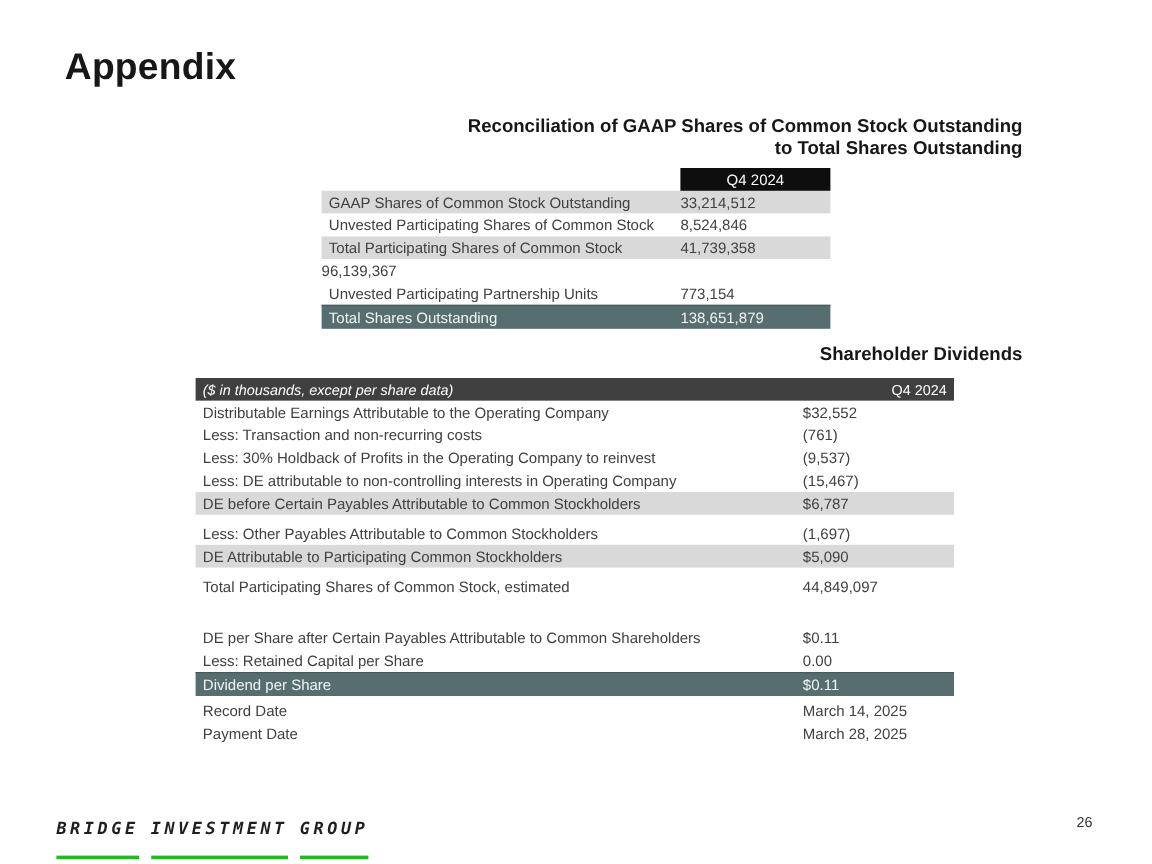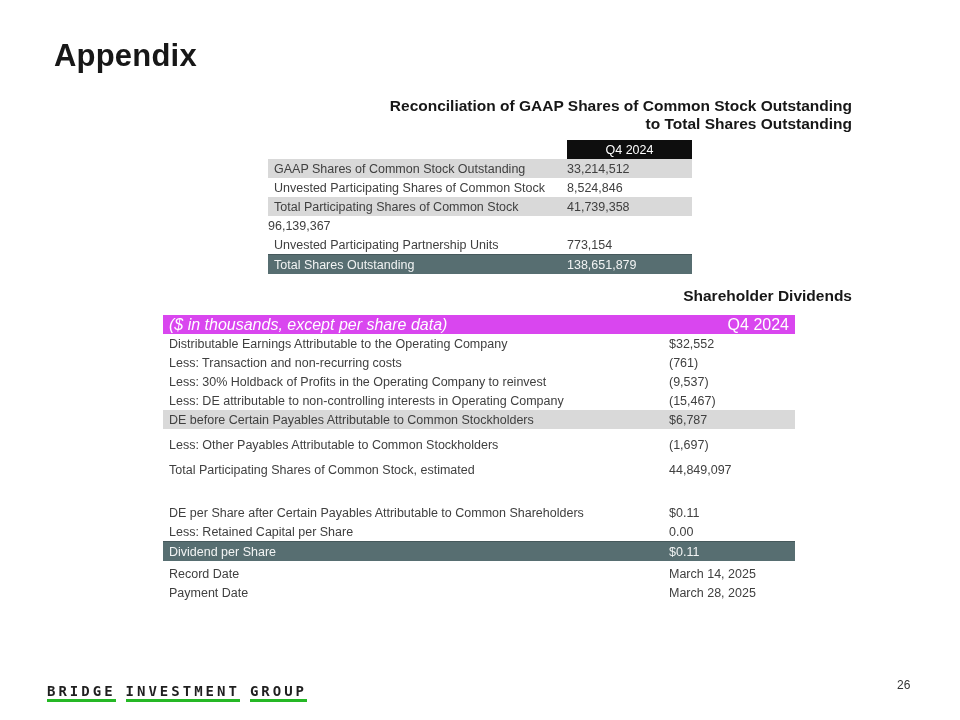--- a/index.html
+++ b/index.html
@@ -38,32 +38,32 @@
   #table1 .hdr-spacer { flex:1; }
   #table1 .hdr-cell {
     width:125px; background:#0e0e0e; color:#ffffff;
     font-size:12.5px; display:flex; align-items:center; justify-content:center;
   }
 
   
   #table2 { left:163px; top:315px; width:632px; }
   #table2 .value { min-width:120px; }
   #table2 .hdr-row {
-    display:flex; align-items:center; height:19px; background:#d946ef;
-    color:#ffffff; font-size:16px;
+    display:flex; align-items:center; height:19px; background:#404040;
+    color:#ffffff; font-size:12px;
   }
   #table2 .hdr-left { flex:1; padding-left:6px; font-style:italic; }
   #table2 .hdr-right { padding-right:6px; }
 
   
   .logo { position:absolute; left:47px; top:682px; white-space:nowrap; }
   .logo-word {
     display:inline-block; font-family:"DejaVu Sans Mono","Liberation Mono",monospace;
     font-weight:700; font-size:14px; letter-spacing:3px; color:#1f1f1f;
-    border-bottom:3px solid #25b825; padding-bottom:0; margin-right:10px;
+    border-bottom:3px solid #25b825; padding-bottom:14px; margin-right:10px;font-style:italic;
   }
   .page-number {
     position:absolute; left:897px; top:678px; font-size:12px; color:#333333;
   }
 </style>
 </head>
 <body>
 
 <div class="slide-title">Appendix</div>
 
@@ -129,20 +129,24 @@
         <span class="value">(15,467)</span>
       </div>
       <div class="row bg-gray">
         <span class="label">DE before Certain Payables Attributable to Common Stockholders</span>
         <span class="value">$6,787</span>
       </div>
       <div class="row bg-white gap-sm">
         <span class="label">Less: Other Payables Attributable to Common Stockholders</span>
         <span class="value">(1,697)</span>
       </div>
+      <div class="row bg-gray">
+        <span class="label">DE Attributable to Participating Common Stockholders</span>
+        <span class="value">$5,090</span>
+      </div>
       <div class="row bg-white gap-sm">
         <span class="label">Total Participating Shares of Common Stock, estimated</span>
         <span class="value">44,849,097</span>
       </div>
       <div class="row bg-white gap-lg">
         <span class="label">DE per Share after Certain Payables Attributable to Common Shareholders</span>
         <span class="value">$0.11</span>
       </div>
       <div class="row bg-white">
         <span class="label">Less: Retained Capital per Share</span>

